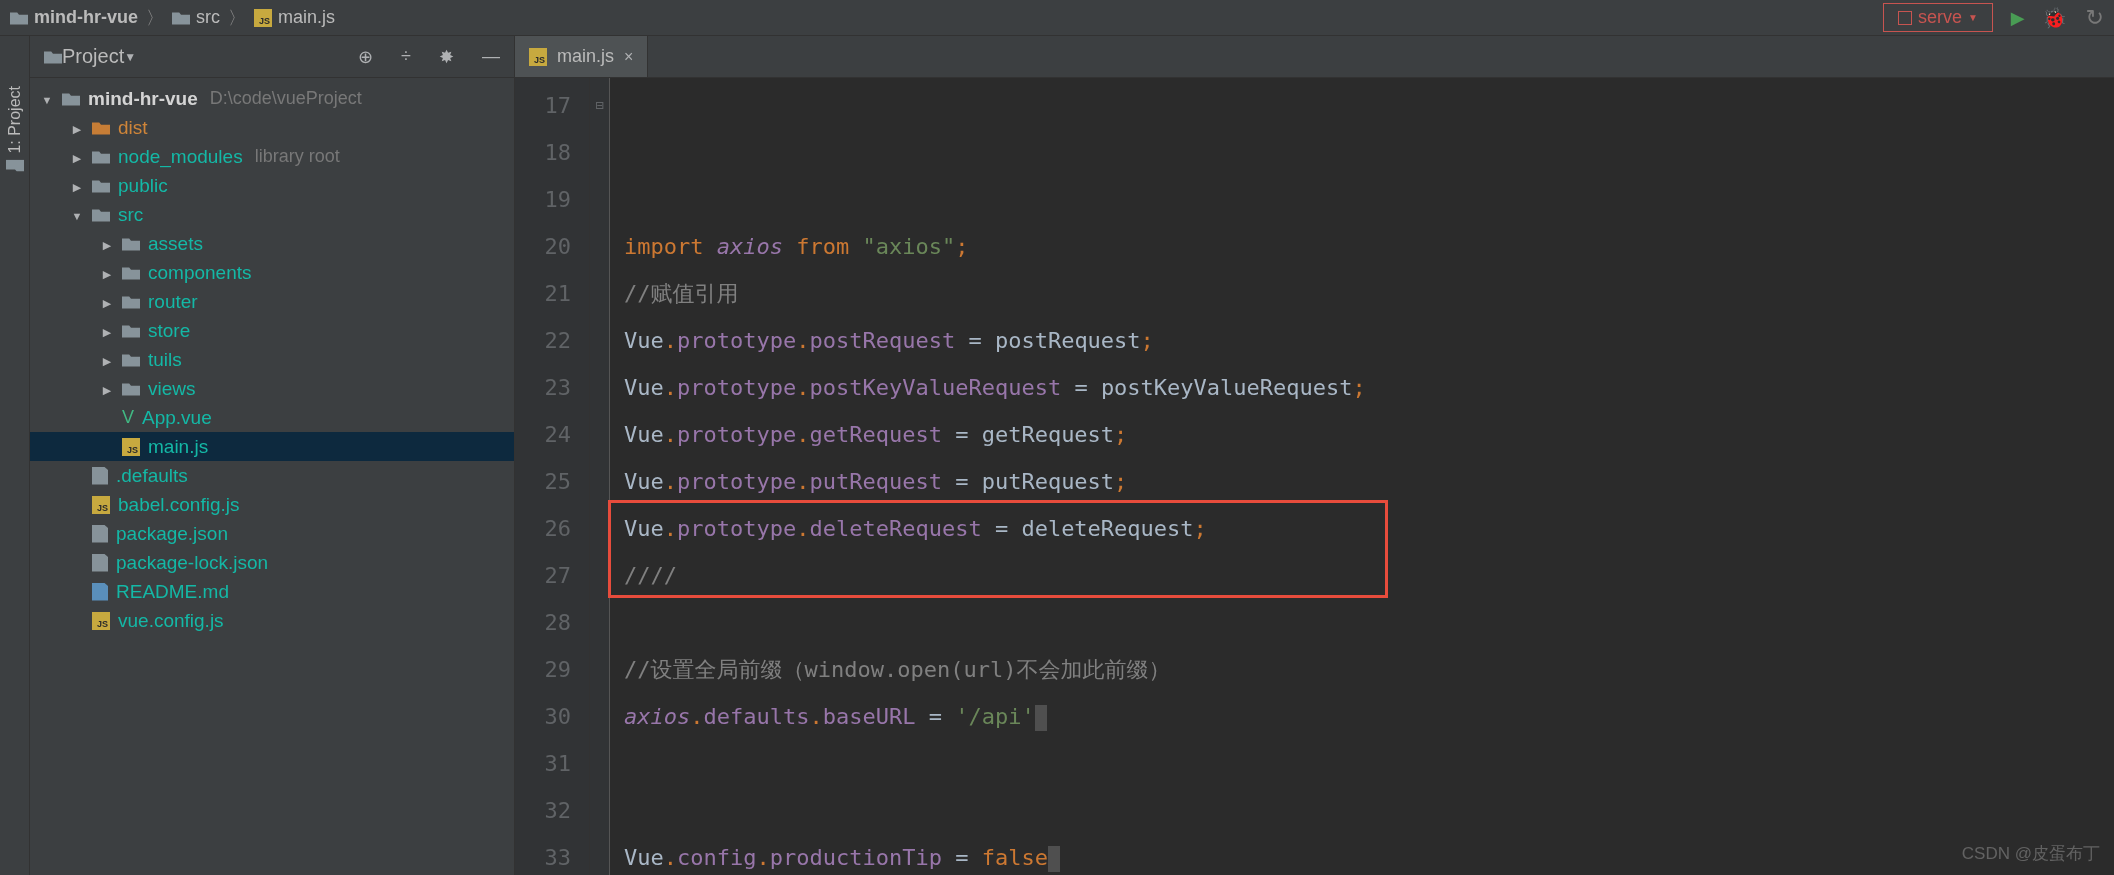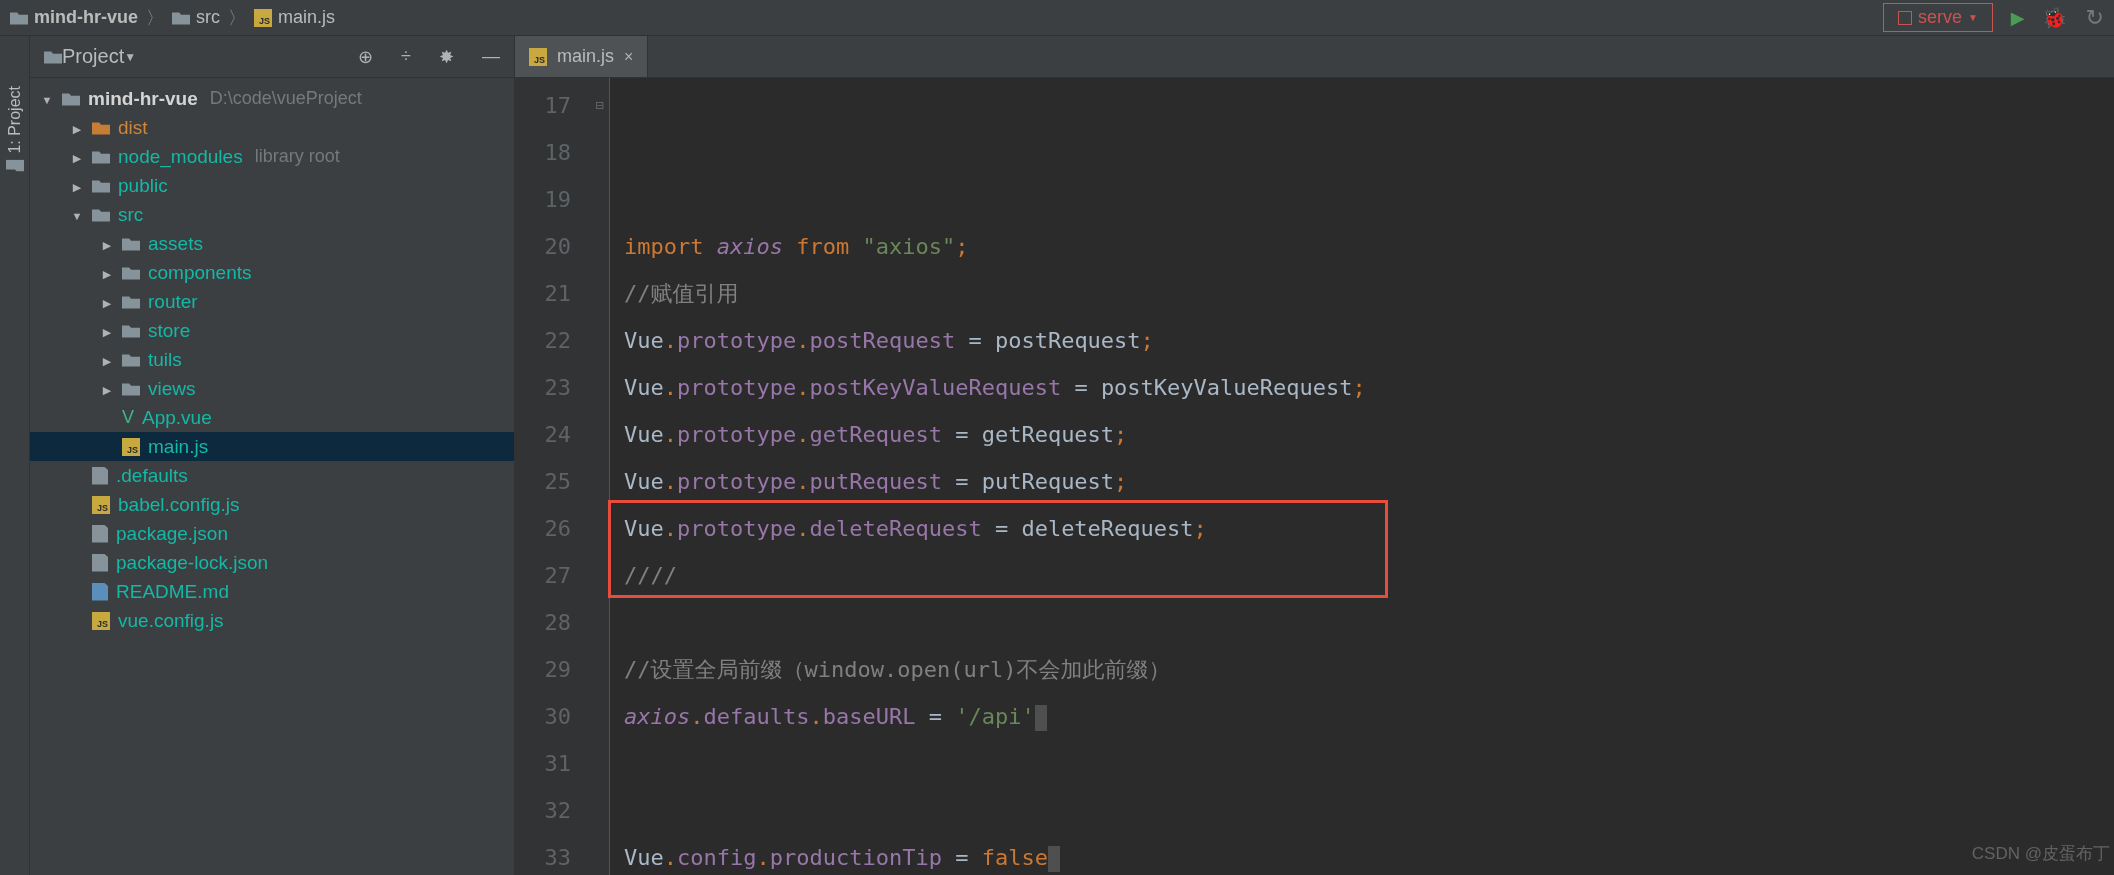--- a/index.html
+++ b/index.html
@@ -235,21 +235,21 @@
     .cursor-mark {
       display:inline-block;
       width:12px;
       height:26px;
       background: rgba(187,187,187,0.25);
       vertical-align: middle;
     }
     .watermark {
       position: absolute;
       bottom: 10px;
-      right: 4px;
+      right: 14px;
       color: rgba(200,200,200,0.35);
       font-size: 17px;
       font-family: sans-serif;
     }
   </style>
 </head>
 <body>
 
 <div class="top-bar">
   <div class="breadcrumb">

